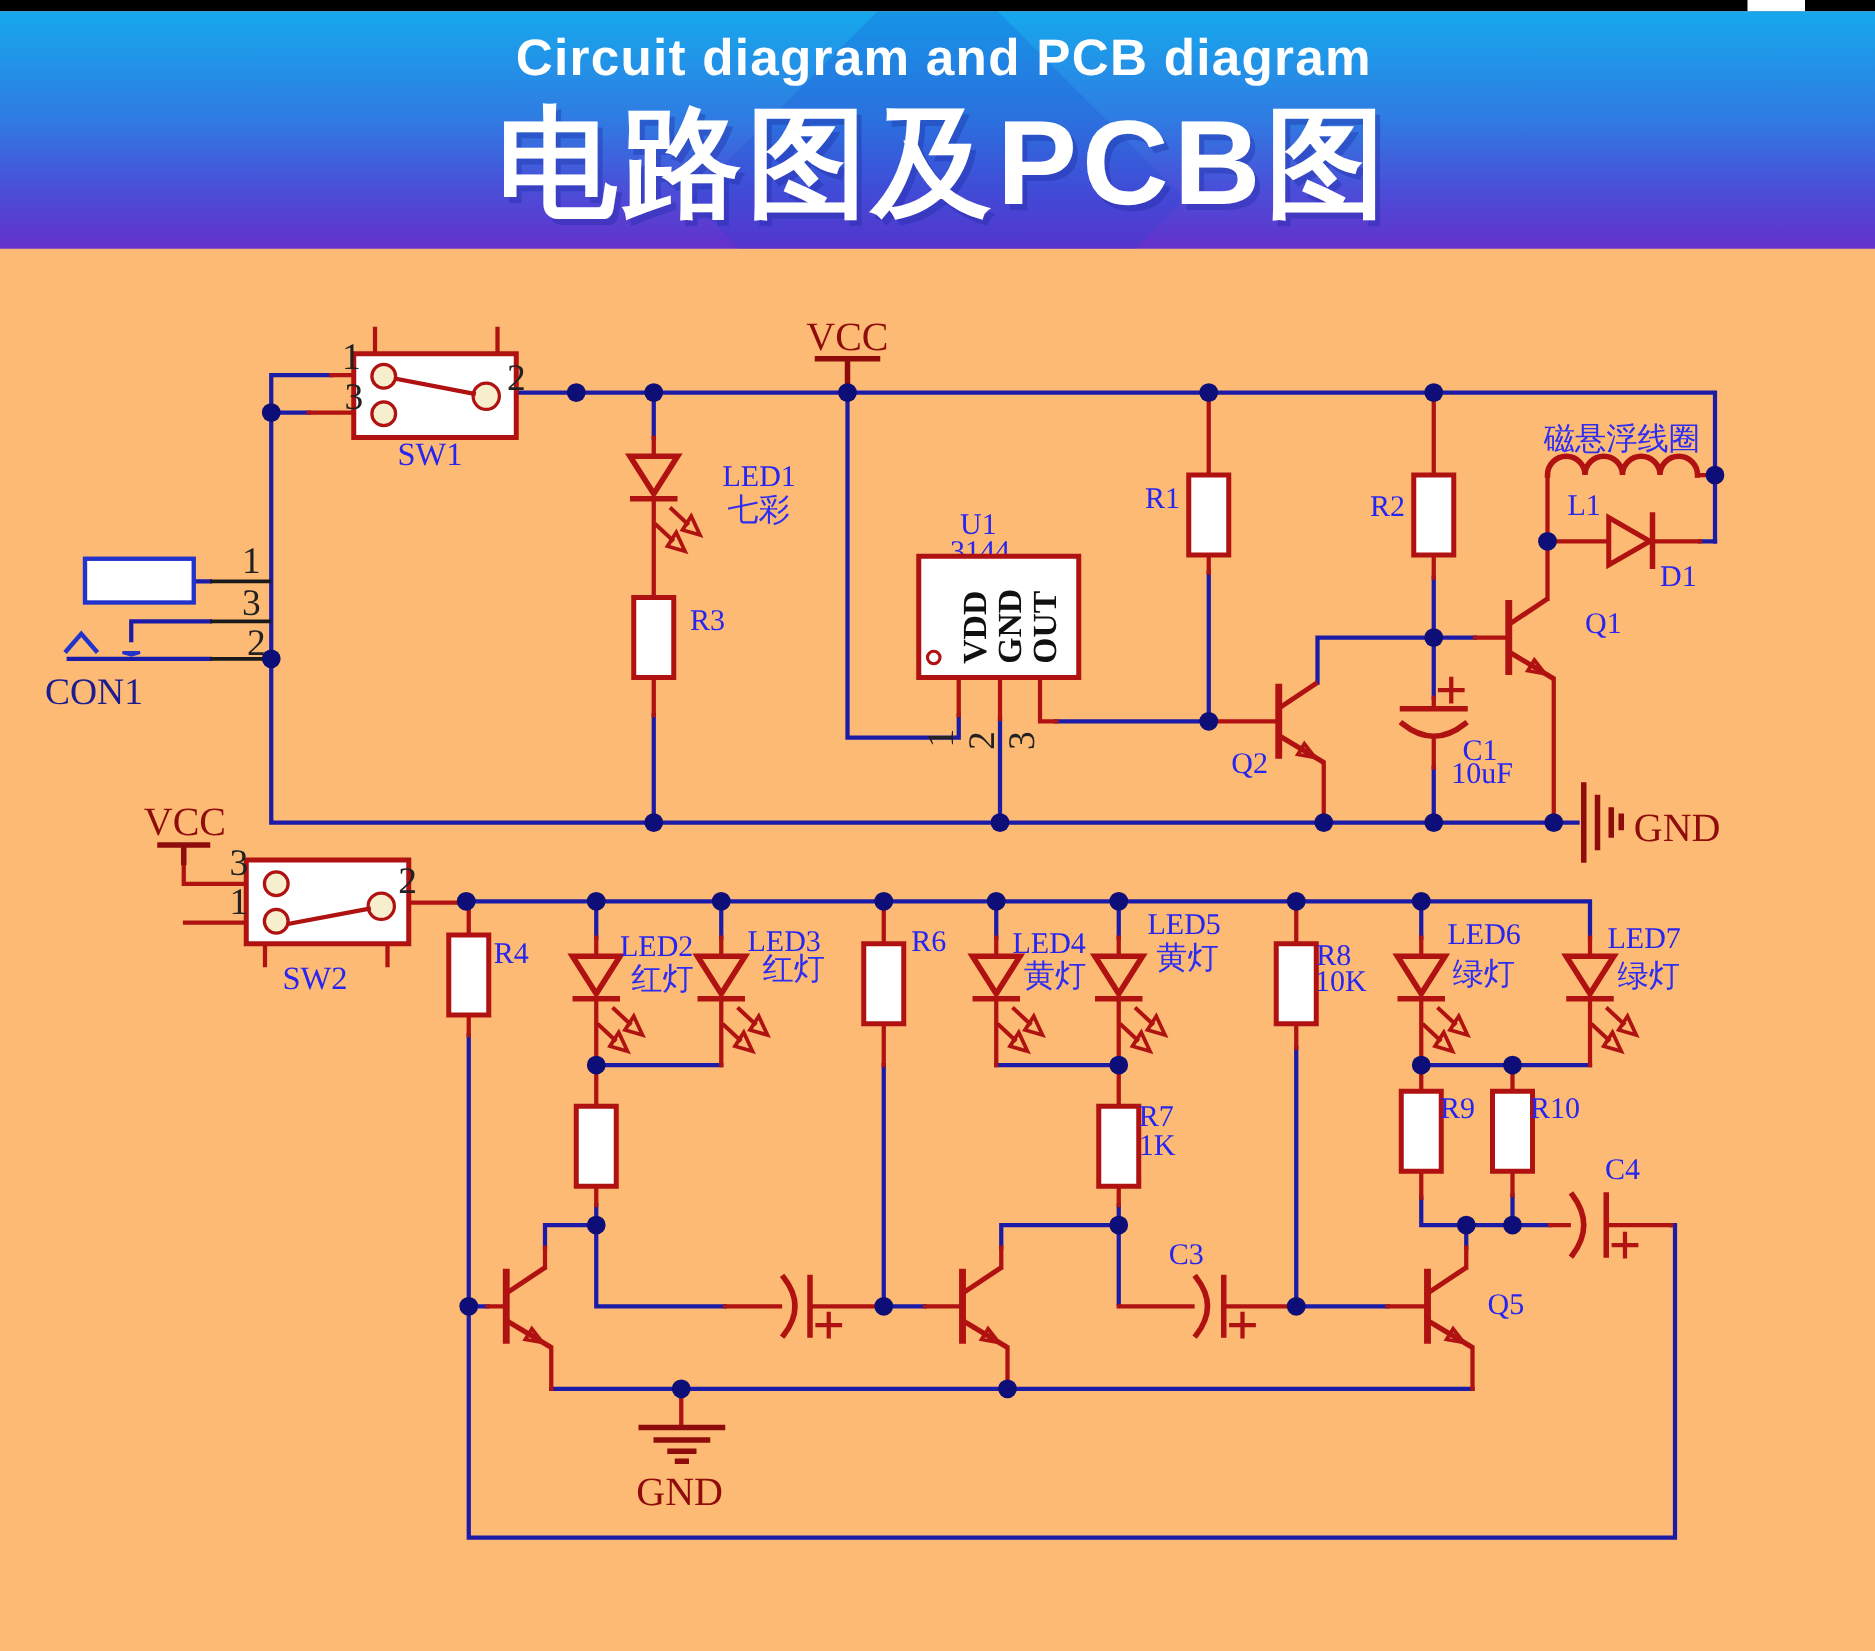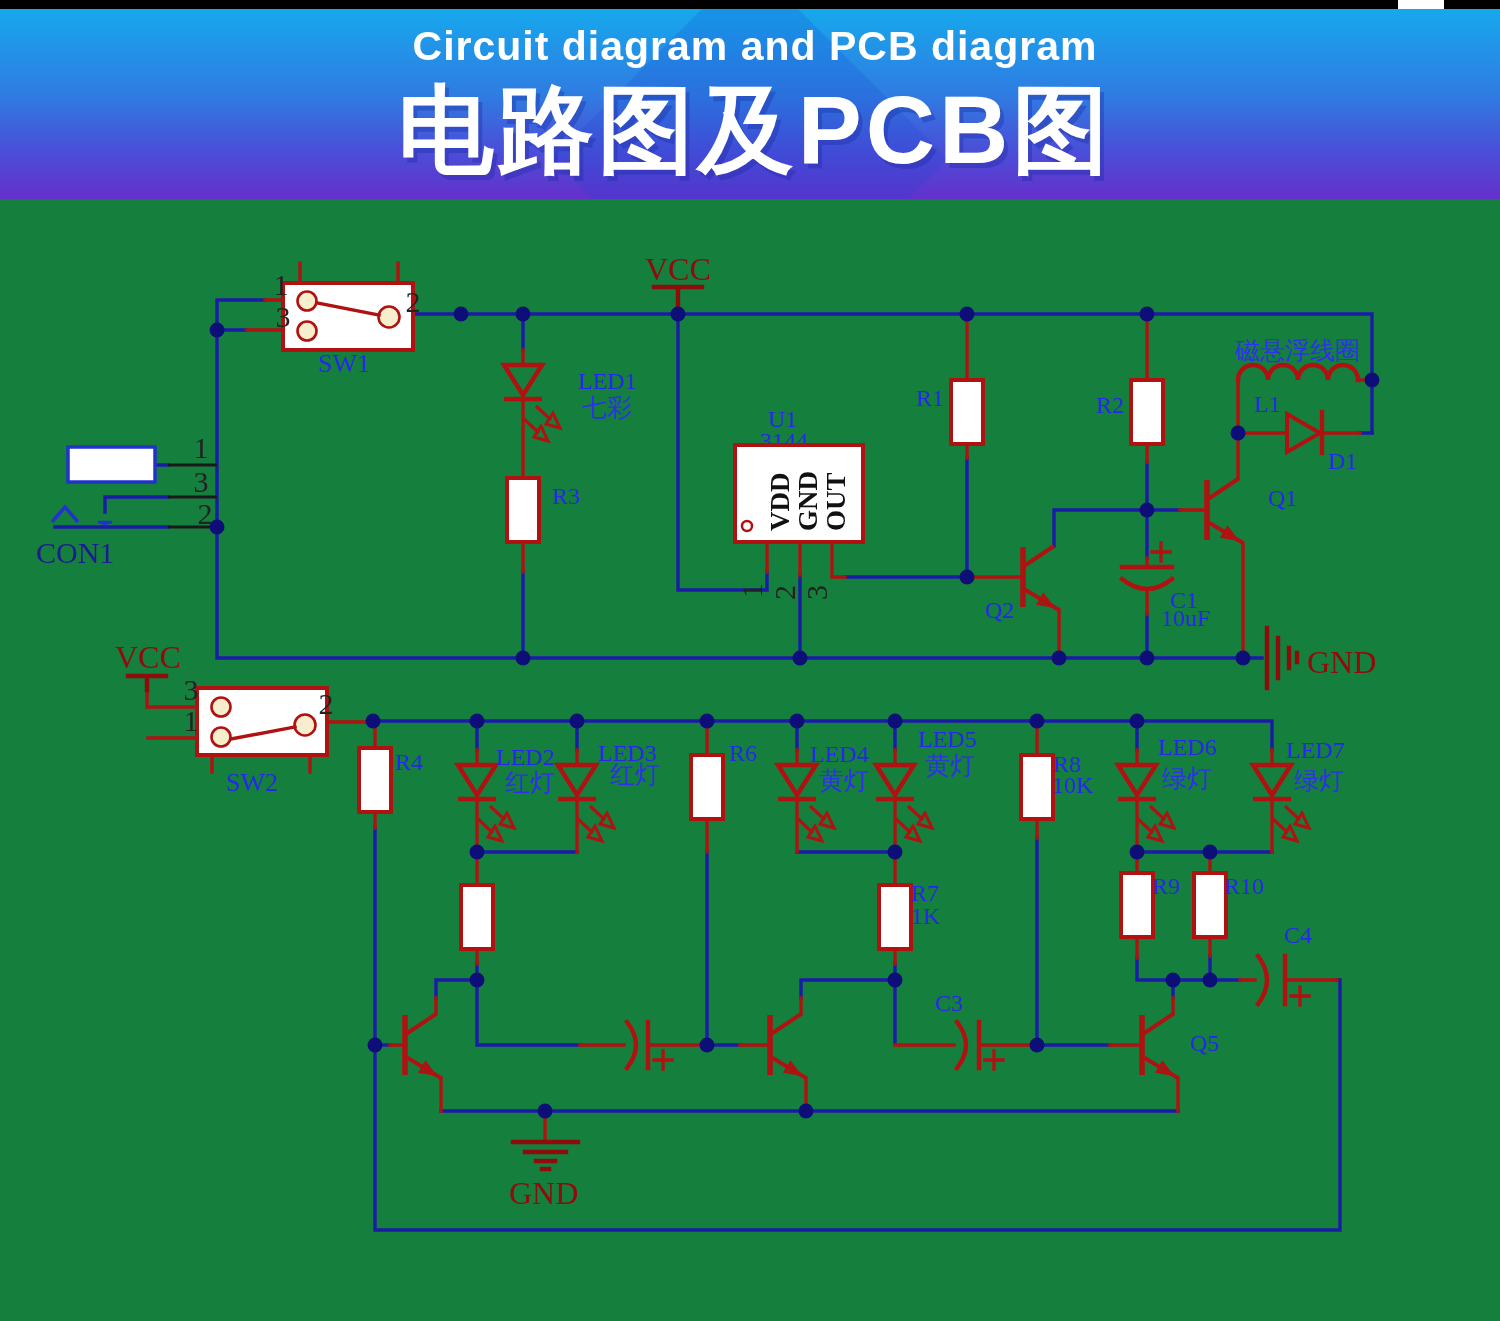--- a/index.html
+++ b/index.html
@@ -1,16 +1,16 @@
 <!DOCTYPE html>
 <html><head>
 <meta charset="utf-8">
 <style>
   html,body{margin:0;padding:0;background:#ffffff;}
-  .page{position:relative;width:1500px;height:1321px;background:#15803d;overflow:hidden;
+  .page{position:relative;width:1500px;height:1321px;background:#fdba74;overflow:hidden;
         font-family:"Liberation Sans", sans-serif;}
   .topbar{position:absolute;left:0;top:0;width:1500px;height:9px;background:#000;}
   .topbar .notch{position:absolute;left:1398px;top:0;width:46px;height:9px;background:#fff;}
   .banner{position:absolute;left:0;top:9px;width:1500px;height:190px;
           background:linear-gradient(180deg,#16a8ec 0%,#2f7ce2 45%,#4a4ed8 75%,#6430cc 100%);
           overflow:hidden;}
   .banner .gem{position:absolute;left:610px;top:10px;width:280px;height:280px;
           background:rgba(25,70,210,0.20);transform:rotate(45deg);}
   .title-en{position:absolute;left:0;top:14px;width:1510px;text-align:center;color:#fff;
           font-size:41px;font-weight:600;letter-spacing:1px;}

